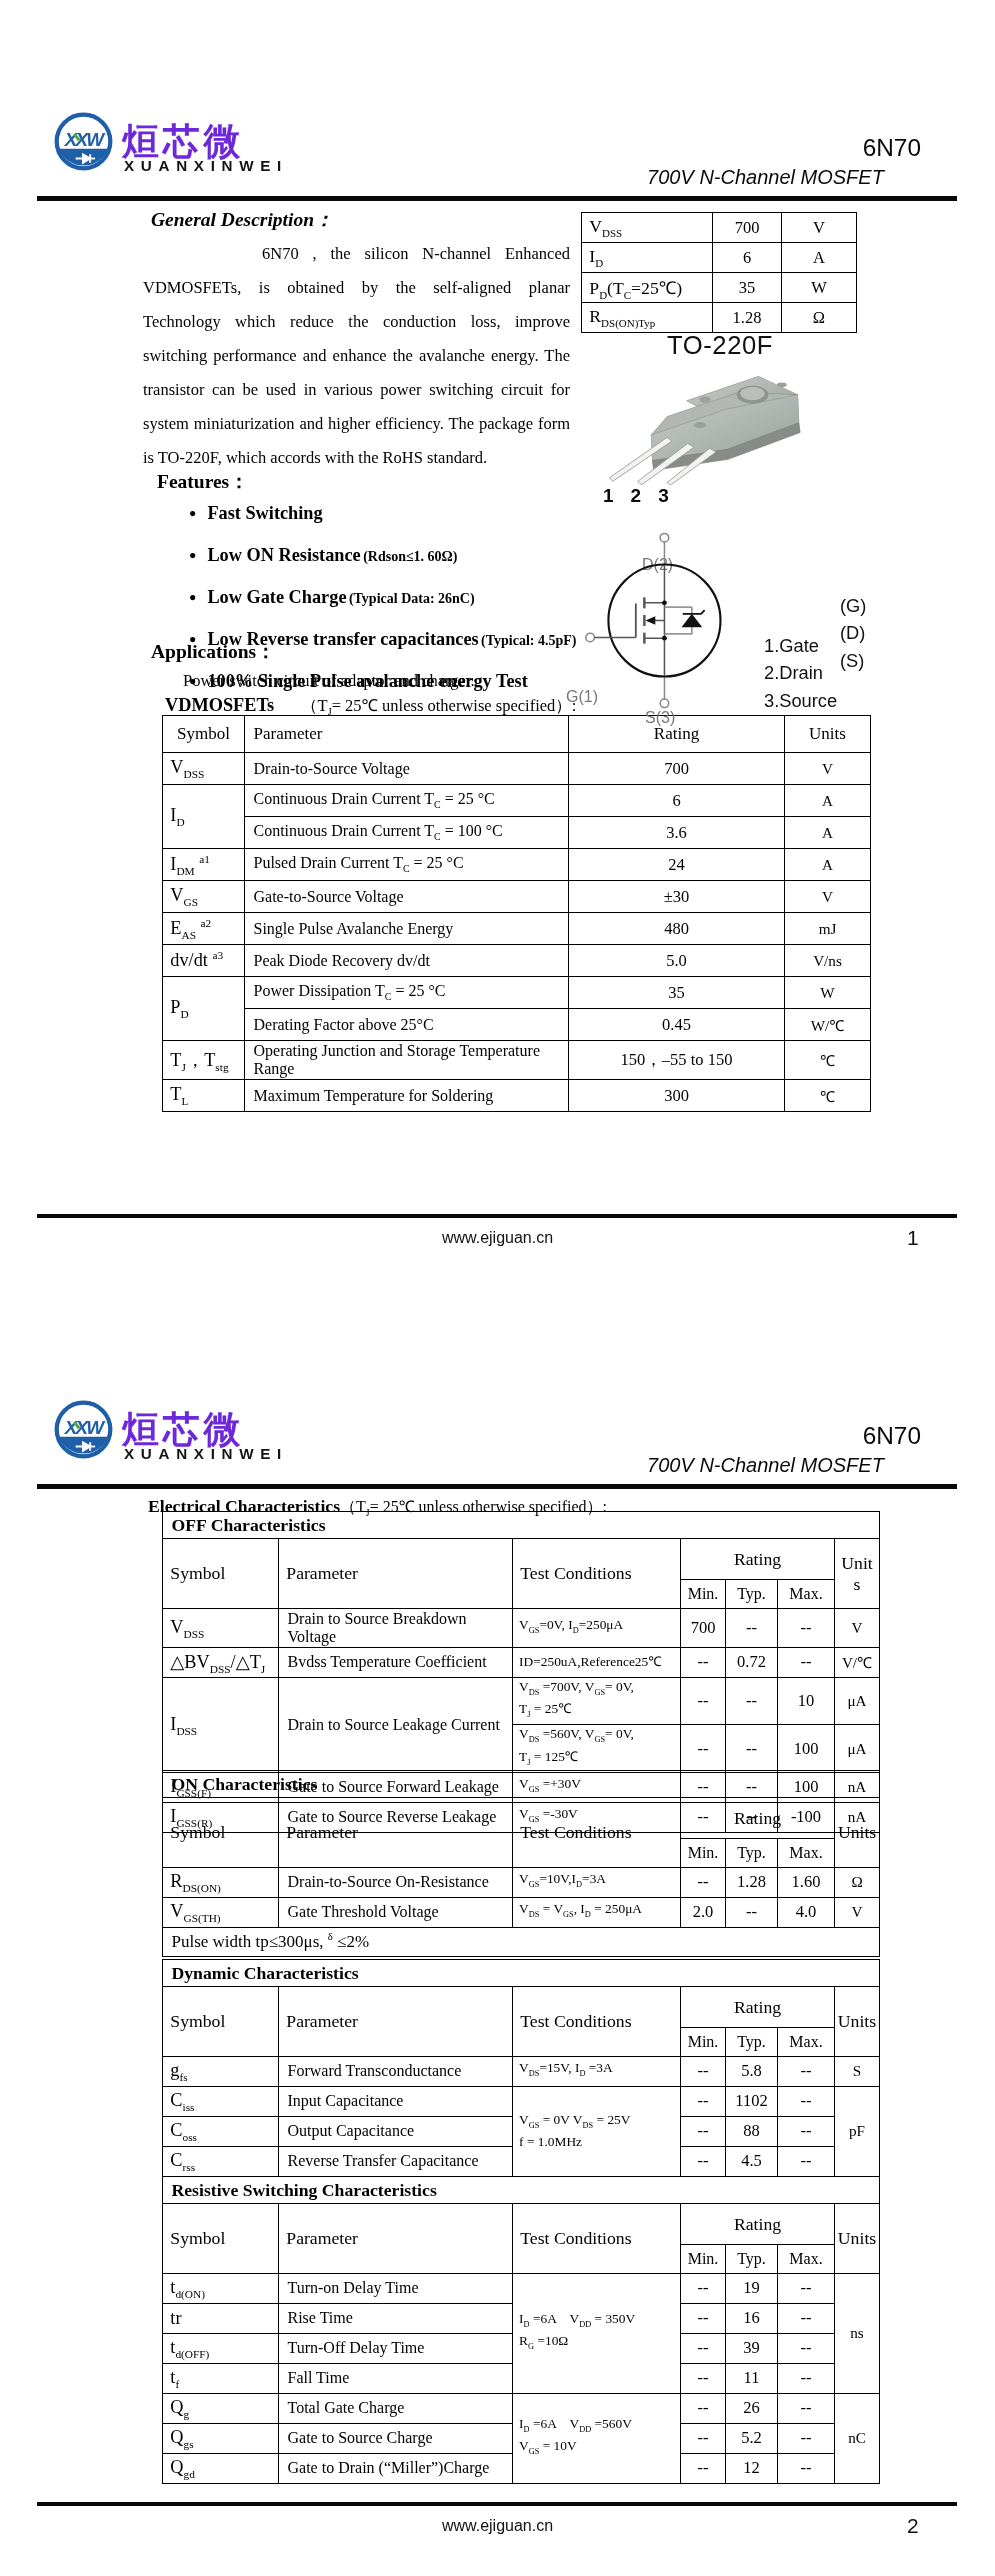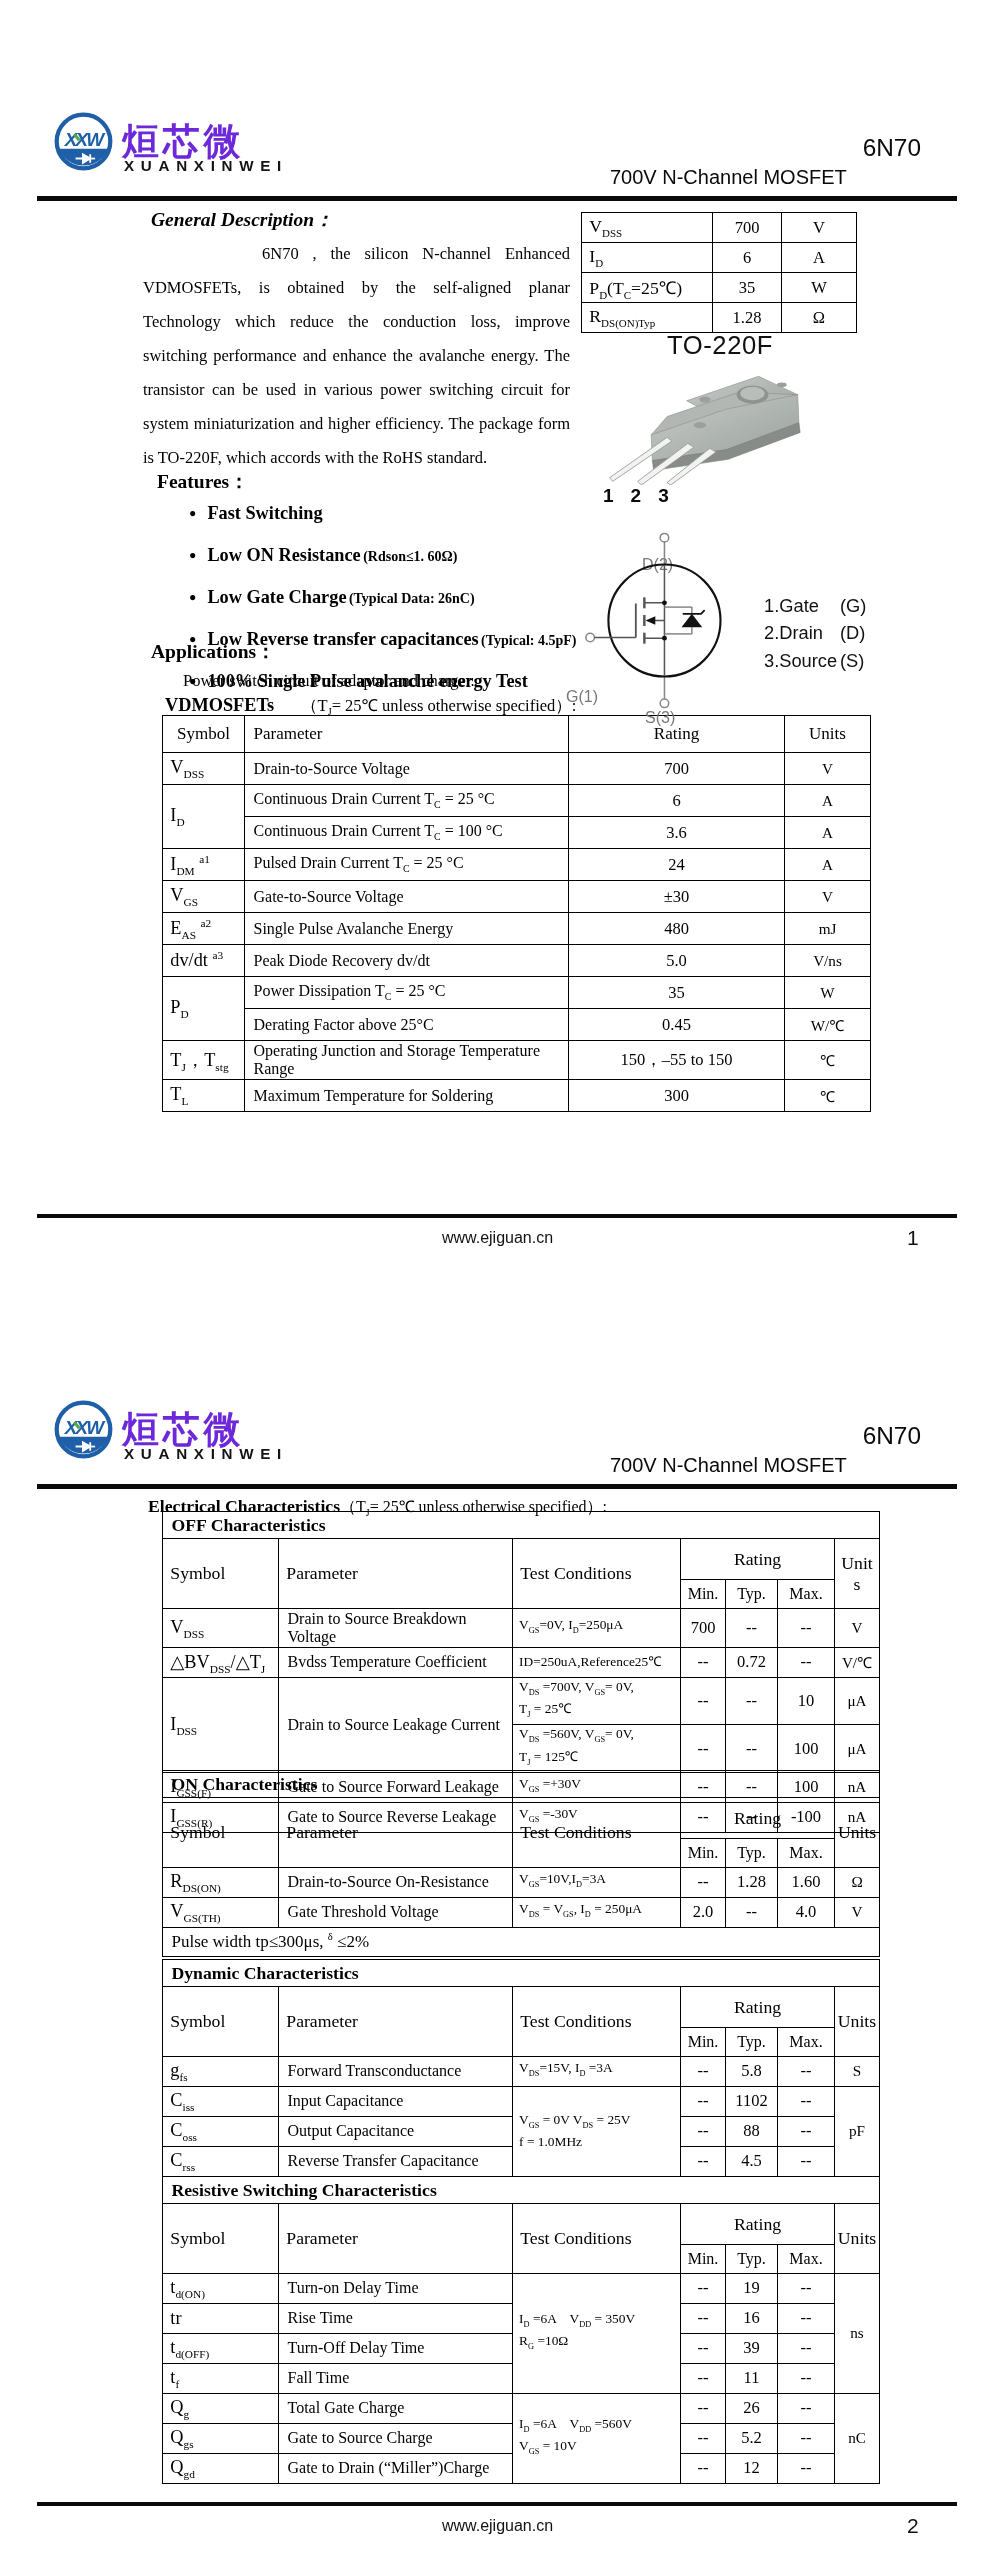--- a/index.html
+++ b/index.html
@@ -4,21 +4,21 @@
 <style>
   html,body{margin:0;padding:0;background:#ffffff;}
   body{width:995px;font-family:"Liberation Serif",serif;color:#000;}
   .page{position:relative;width:995px;height:1288px;background:#fff;overflow:hidden;}
   .abs{position:absolute;}
 
   
   .logo-zh{font-size:37px;font-weight:bold;letter-spacing:3.7px;color:#6d28d9;font-family:"Liberation Serif",serif;}
   .logo-roman{font-size:15.2px;letter-spacing:6.7px;color:#141414;font-family:"Liberation Sans",sans-serif;font-weight:bold;}
   .partno{font-size:24.4px;font-family:"Liberation Sans",sans-serif;color:#0a0a0a;text-align:right;}
-  .subtitle{font-size:20px;font-family:"Liberation Sans",sans-serif;color:#0a0a0a;text-align:left;}
+  .subtitle{font-size:20px;font-family:"Liberation Sans",sans-serif;color:#0a0a0a;text-align:center;font-style:italic;}
   .rule{background:#0a0a0a;height:4.9px;}
 
   
   .h1{font-size:19.5px;font-weight:bold;}
   .desc{width:427px;font-size:16.5px;line-height:34px;text-align:justify;text-indent:119px;}
   .feat-row{height:42px;display:flex;align-items:center;}
   .feat-bullet{font-size:12.2px;margin-right:11px;}
   .feat-main{font-size:18.3px;font-weight:bold;}
   .feat-note{font-size:14px;font-weight:bold;margin-left:2.4px;padding-top:3px;}
   .apps-text{font-size:16.5px;}
@@ -55,21 +55,21 @@
   .etable tr.hrow1 th{height:38px;}
   .etable tbody td{height:27px;}
   .etable td.note{text-align:left;padding-left:8.5px;font-size:17px;height:25.6px;}
   .brk{word-break:break-all;padding:0 3.7px;}
 
   
   .to220-label{font-size:25.6px;font-family:"Liberation Sans",sans-serif;color:#111;text-align:center;letter-spacing:0.6px;}
   .pin-numbers{display:flex;gap:17px;font-family:"Liberation Sans",sans-serif;font-weight:bold;font-size:19px;color:#0a0a0a;}
   .sym-label{font-family:"Liberation Sans",sans-serif;font-size:16px;color:#777;}
   .legend-row{font-family:"Liberation Sans",sans-serif;font-size:18.3px;color:#111;height:27.4px;display:flex;}
-  .legend-name{width:76px;}
+  .legend-name{width:76px;margin-top:40px;}
 
   
   .foot-rule{background:#0a0a0a;height:4.3px;}
   .foot-url{font-family:"Liberation Sans",sans-serif;font-size:16px;color:#111;text-align:center;}
   .foot-num{font-family:"Liberation Sans",sans-serif;font-size:21px;color:#111;}
 </style>
 </head>
 <body>
 
 <div class="page">

